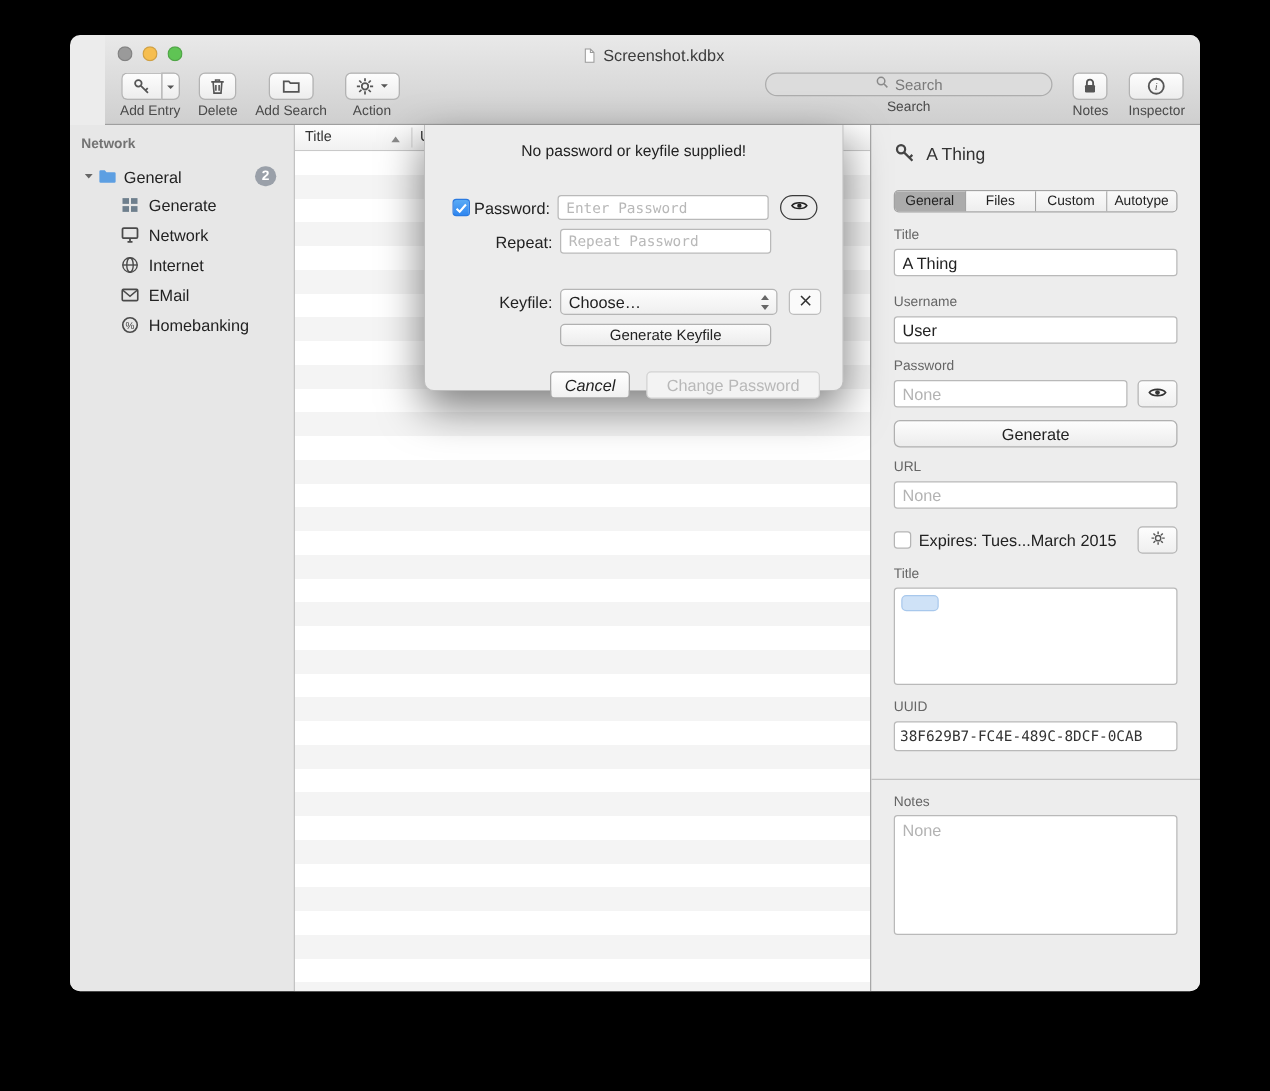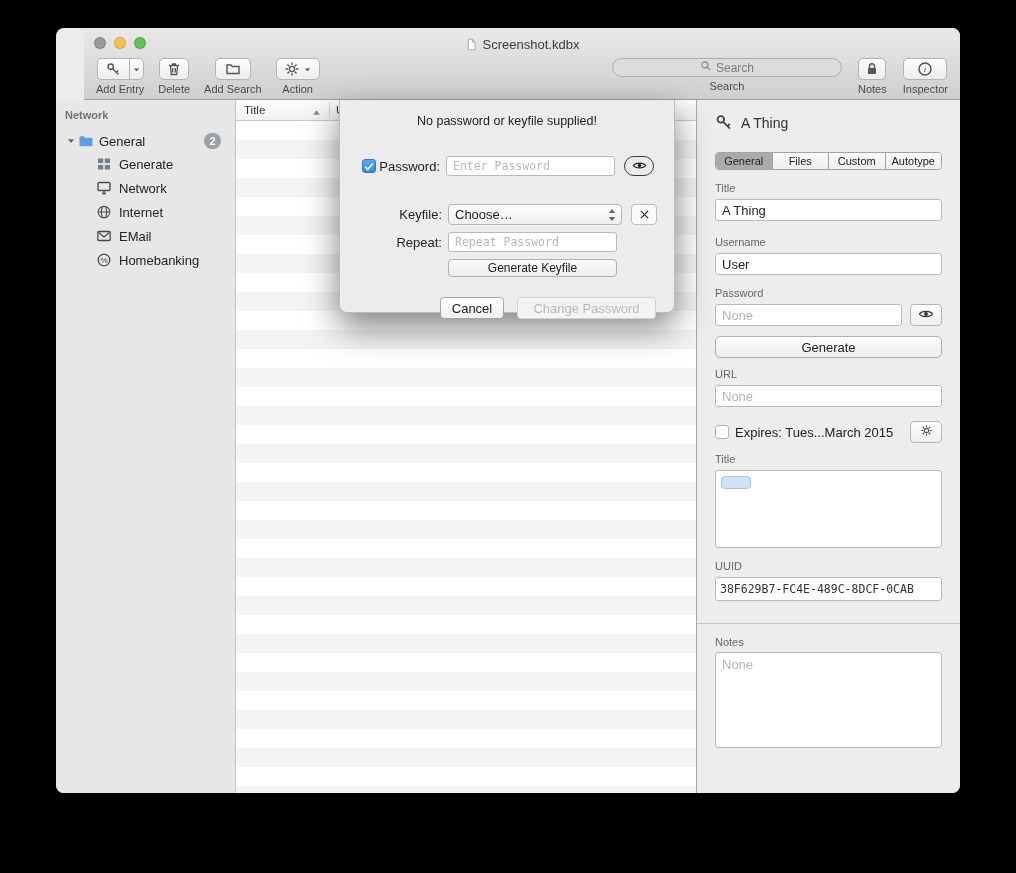--- a/index.html
+++ b/index.html
@@ -101,21 +101,21 @@
   .popup { width:174px; height:21px; border:1px solid #b5b5b5; border-radius:4px; background:linear-gradient(#fdfdfd,#efefef);
            font-size:13px; color:#222; display:flex; align-items:center; padding:0 6px; position:relative; }
   .popup .stepper { position:absolute; right:4px; top:2px; }
   .x-btn { margin-left:9px; width:26px; height:21px; border:1px solid #bdbdbd; border-radius:4px; background:#fafafa;
            display:flex; align-items:center; justify-content:center; }
   .gen-key { margin:7px 0 0 108px; width:169px; height:18px; border:1px solid #b0b0b0; border-radius:4px;
              background:linear-gradient(#fbfbfb,#ececec); font-size:12px; color:#222;
              display:flex; align-items:center; justify-content:center; }
   .sh-buttons { display:flex; margin:20px 0 0 100px; gap:13px; }
   .btn { height:22px; border-radius:4px; font-size:13px; display:flex; align-items:center; justify-content:center; }
-  .btn.cancel { width:64px; background:linear-gradient(#ffffff,#f0f0f0); border:1px solid #a6a6a6; color:#222; }
+  .btn.cancel { width:64px; background:linear-gradient(#ffffff,#f0f0f0); border:1px solid #a6a6a6; color:#222;font-style:italic; }
   .btn.disabled { width:139px; background:#f3f3f3; border:1px solid #d2d2d2; color:#b8b8b8; }
   .mt12 { margin-top:28px; } .mt7 { margin-top:7px; }
 </style>
 </head>
 <body>
 
 <div class="stage">
   <div class="window">
 
     <div class="chrome">
@@ -417,45 +417,45 @@
         <span class="eye-oval">
           <span>
             <svg width="15" height="11" viewBox="0 0 16 12">
                 <path d="M1.5 6C3.7 2.6 12.3 2.6 14.5 6 12.3 9.4 3.7 9.4 1.5 6z" fill="none" stroke="#222" stroke-width="1.4"></path>
                 <circle cx="8" cy="6" r="1.9" fill="#222"></circle>
               </svg>
           </span>
         </span>
       </div>
 
+      <div class="sh-row mt7">
+        <span class="sh-label">Repeat:</span>
+        <input class="sh-field" placeholder="Repeat Password" style="">
+      </div>
+
       <div class="sh-row mt12">
         <span class="sh-label">Keyfile:</span>
         <div class="popup">
           <span>Choose…</span>
           <span class="stepper">
             <svg width="10" height="16" viewBox="0 0 10 16">
                 <path d="M5 2l3.2 4H1.8z" fill="#666"></path>
                 <path d="M5 14l-3.2-4h6.4z" fill="#666"></path>
               </svg>
           </span>
         </div>
         <span class="x-btn">
           <span>
             <svg width="11" height="11" viewBox="0 0 12 12">
                 <path d="M2 2l8 8M10 2l-8 8" stroke="#333" stroke-width="1.4"></path>
               </svg>
           </span>
         </span>
       </div>
 
-      <div class="sh-row mt7">
-        <span class="sh-label">Repeat:</span>
-        <input class="sh-field" placeholder="Repeat Password" style="">
-      </div>
-
       <div class="gen-key">Generate Keyfile</div>
 
       <div class="sh-buttons">
         <span class="btn cancel">Cancel</span>
         <span class="btn disabled">Change Password</span>
       </div>
     </div>
 
   </div>
 </div>

